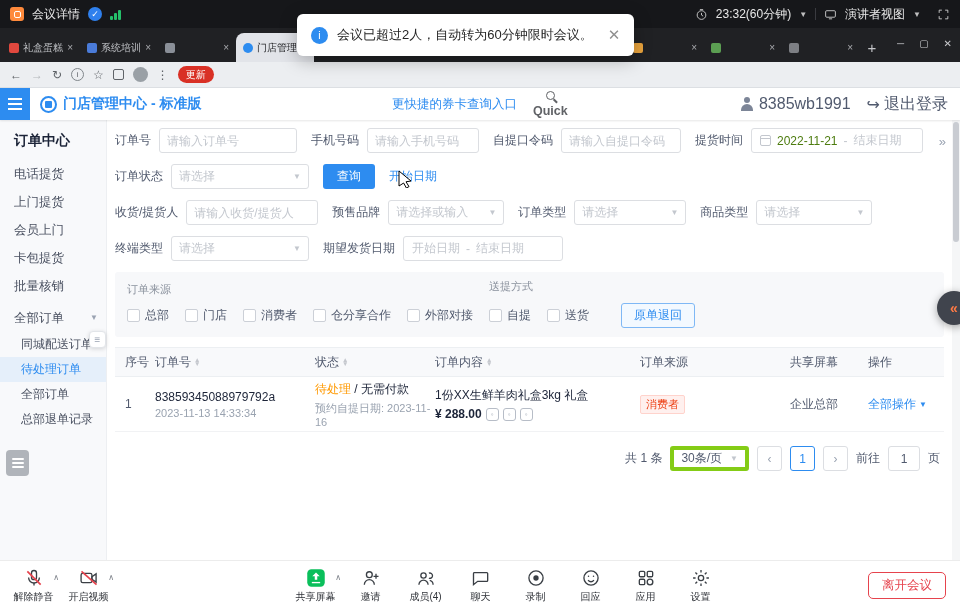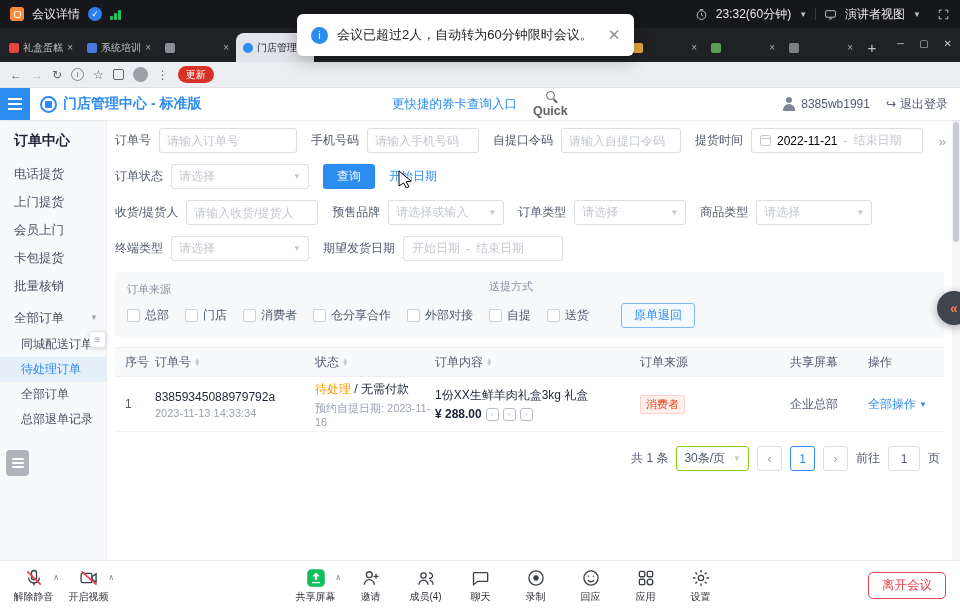--- a/index.html
+++ b/index.html
@@ -54,21 +54,21 @@
   .burger i::before{top:-5px;}.burger i::after{top:5px;}
   .brand{display:flex;align-items:center;gap:6px;margin-left:10px;}
   .brand-ic{width:17px;height:17px;border-radius:50%;border:2px solid #2d8cf0;position:relative;flex:none;}
   .brand-ic::after{content:"";position:absolute;left:3px;top:3px;width:7px;height:7px;background:#2d8cf0;border-radius:1px;}
   .brand-name{color:#2d8cf0;font-weight:bold;font-size:14px;white-space:nowrap;}
   .hcenter{position:absolute;left:392px;display:flex;align-items:center;gap:16px;font-size:12.5px;}
   .qlink{color:#2d8cf0;white-space:nowrap;}
   .quick{display:flex;align-items:center;gap:4px;color:#606266;font-weight:bold;flex-direction:column;}
   .mag{width:9px;height:9px;border:1.6px solid #606266;border-radius:50%;position:relative;display:inline-block;}
   .mag::after{content:"";position:absolute;width:5px;height:1.6px;background:#606266;transform:rotate(45deg);left:6px;top:8px;}
-  .hright{position:absolute;right:12px;display:flex;align-items:center;gap:16px;font-size:12px;color:#515a6e;}
+  .hright{position:absolute;right:12px;display:flex;align-items:center;gap:16px;font-size:16px;color:#515a6e;}
   .user{display:flex;align-items:center;gap:5px;}
   .uic{width:14px;height:14px;position:relative;display:inline-block;}
   .uic::before{content:"";position:absolute;left:4px;top:0;width:6px;height:6px;border-radius:50%;background:#7c8597;}
   .uic::after{content:"";position:absolute;left:1px;top:7px;width:12px;height:7px;border-radius:6px 6px 0 0;background:#7c8597;}
   .logout{display:flex;align-items:center;gap:4px;}
 
   
   .sbar{position:absolute;top:120px;left:0;width:107px;bottom:50px;background:#f8f9fb;border-right:1px solid #edeff2;z-index:5;font-size:12.5px;color:#495060;}
   .sb-title{font-size:14px;font-weight:bold;color:#1c2438;padding:12px 0 10px 14px;}
   .sb-item{height:28px;line-height:28px;padding-left:14px;cursor:pointer;}
@@ -82,21 +82,21 @@
   .frow{display:flex;align-items:center;margin-bottom:11px;font-size:12px;color:#515a6e;}
   .flab{margin-right:8px;white-space:nowrap;}
   .gap{margin-left:14px;}
   .tin{height:25px;border:1px solid #dcdee2;border-radius:3px;padding:0 7px;font-size:12px;color:#515a6e;outline:none;background:#fff;}
   .tin::placeholder{color:#c3c7ce;}
   .sel{height:25px;border:1px solid #dcdee2;border-radius:3px;background:#fff;display:flex;align-items:center;justify-content:space-between;padding:0 7px;color:#c3c7ce;}
   .scaret{font-size:8px;color:#c3c7ce;}
   .drange{height:25px;border:1px solid #dcdee2;border-radius:3px;background:#fff;display:flex;align-items:center;gap:6px;padding:0 8px;color:#c3c7ce;}
   .cal{width:11px;height:11px;border:1.3px solid #c3c7ce;border-radius:2px;position:relative;flex:none;}
   .cal::after{content:"";position:absolute;top:2px;left:0;right:0;height:1.3px;background:#c3c7ce;}
-  .dval{color:#000000;}
+  .dval{color:#4d7c0f;}
   .btn-primary{height:25px;padding:0 14px;background:#2d8cf0;color:#fff;border:none;border-radius:3px;font-size:12px;margin-left:14px;}
   .link-blue{color:#2d8cf0;margin-left:14px;white-space:nowrap;}
   .collapse-r{position:absolute;right:6px;top:14px;color:#9aa3b2;font-size:13px;}
 
   .spanel{background:#f7f8fa;border-radius:3px;padding:7px 12px 9px;margin-bottom:10px;position:relative;}
   .slabel{font-size:11px;color:#8a919d;margin-bottom:6px;display:inline-block;}
   .slabel2{position:absolute;left:374px;top:7px;font-size:11px;color:#8a919d;}
   .sopts{display:flex;align-items:center;font-size:12px;color:#515a6e;}
   .copt{display:flex;align-items:center;gap:5px;margin-right:16px;}
   .cb{width:13px;height:13px;border:1px solid #ccd0d7;border-radius:2px;background:#fff;flex:none;}
@@ -116,21 +116,21 @@
   .l2{color:#9aa3b0;font-size:11px;margin-top:3px;}
   .st-orange{color:#ff9900;}
   .price-row{display:flex;align-items:center;gap:4px;margin-top:3px;}
   .price{color:#1c2438;font-weight:bold;}
   .mini{width:13px;height:13px;border:1px solid #b7bdc7;border-radius:3px;color:#9aa3b0;font-size:8px;display:inline-flex;align-items:center;justify-content:center;}
   .badge-red{display:inline-block;color:#ed4014;background:#fff0ee;border:1px solid #ffd3cc;border-radius:2px;padding:1px 5px;font-size:11px;}
   .act{color:#2d8cf0;display:flex;align-items:center;gap:3px;}
   .act .scaret{color:#2d8cf0;}
 
   .pag{display:flex;justify-content:flex-end;align-items:center;gap:8px;margin-top:14px;font-size:12px;color:#515a6e;padding-right:4px;}
-  .psel{height:25px;border:1px solid #84cc16;border-radius:3px;display:flex;align-items:center;gap:8px;padding:0 7px;background:#fff;color:#515a6e;}
+  .psel{height:25px;border:4px solid #84cc16;border-radius:3px;display:flex;align-items:center;gap:8px;padding:0 7px;background:#fff;color:#515a6e;}
   .pbtn{min-width:25px;height:25px;border:1px solid #dcdee2;border-radius:3px;background:#fff;display:flex;align-items:center;justify-content:center;color:#9aa3b2;font-size:12px;}
   .pactive{border-color:#2d8cf0;color:#2d8cf0;}
   .ginput{width:32px;height:25px;border:1px solid #dcdee2;border-radius:3px;text-align:center;font-size:12px;color:#515a6e;outline:none;}
 
   
   .rhandle{position:absolute;top:291px;left:937px;width:34px;height:34px;border-radius:50%;background:#40444d;box-shadow:0 2px 8px rgba(0,0,0,.35);color:#ff7a45;display:flex;align-items:center;justify-content:center;font-size:14px;font-weight:bold;z-index:25;}
   .mhandle{position:absolute;top:331px;left:89px;width:17px;height:17px;background:#fff;border:1px solid #e2e5e9;border-radius:4px;box-shadow:0 1px 4px rgba(0,0,0,.15);color:#9aa3b2;font-size:10px;display:flex;align-items:center;justify-content:center;z-index:8;}
   .flist{position:absolute;top:450px;left:6px;width:23px;height:26px;background:#b0b4ba;border-radius:4px;display:flex;flex-direction:column;gap:2.5px;align-items:center;justify-content:center;z-index:8;}
   .flist i{display:block;width:12px;height:1.6px;background:#fff;border-radius:1px;}
   .vscroll{position:absolute;top:88px;right:0;width:8px;bottom:50px;background:#f5f6f7;z-index:6;}

